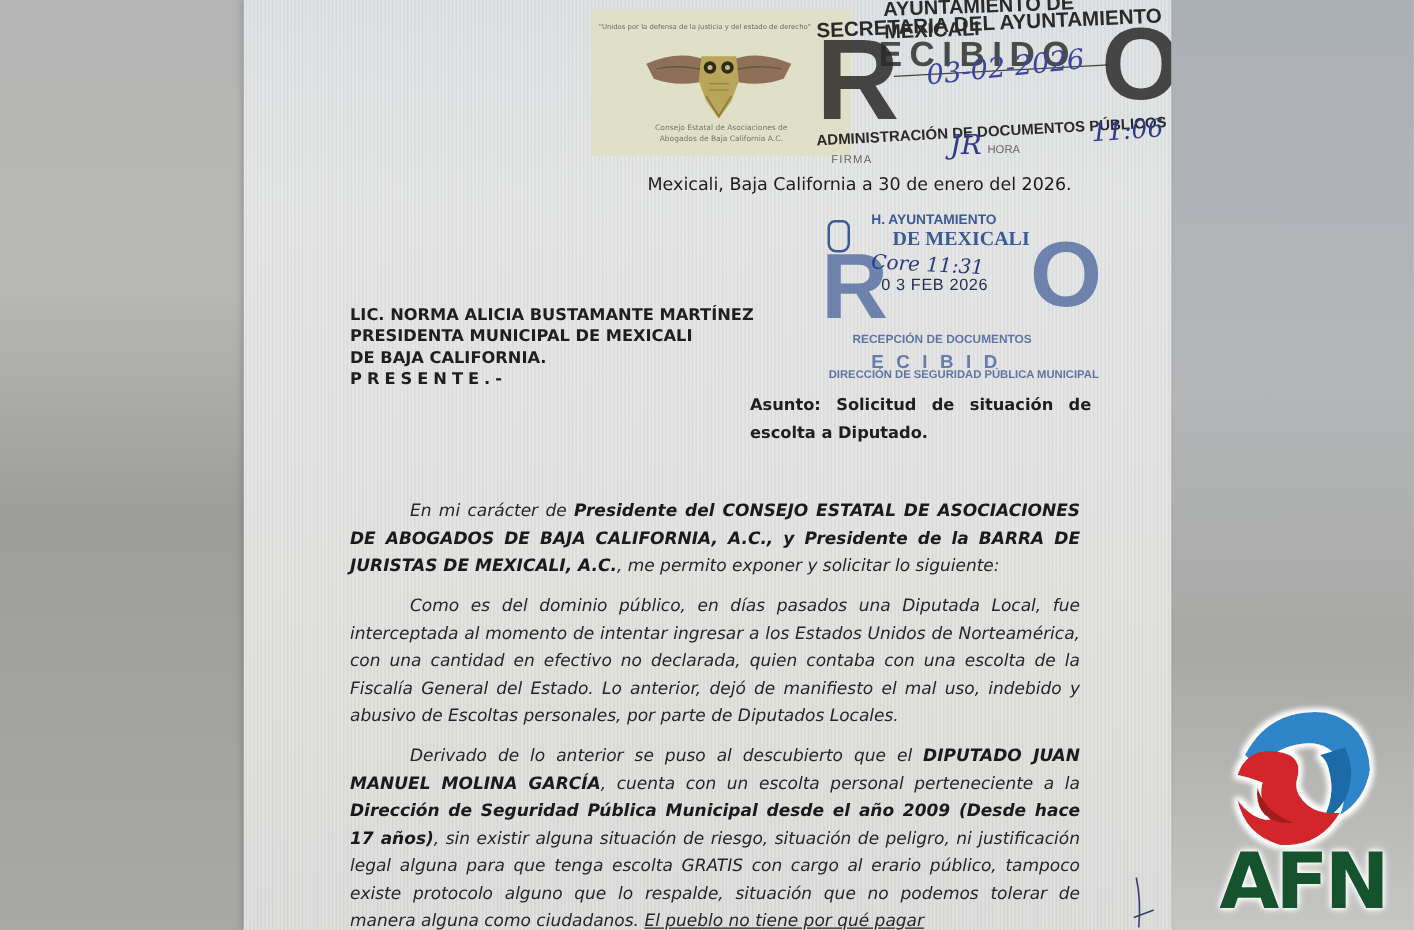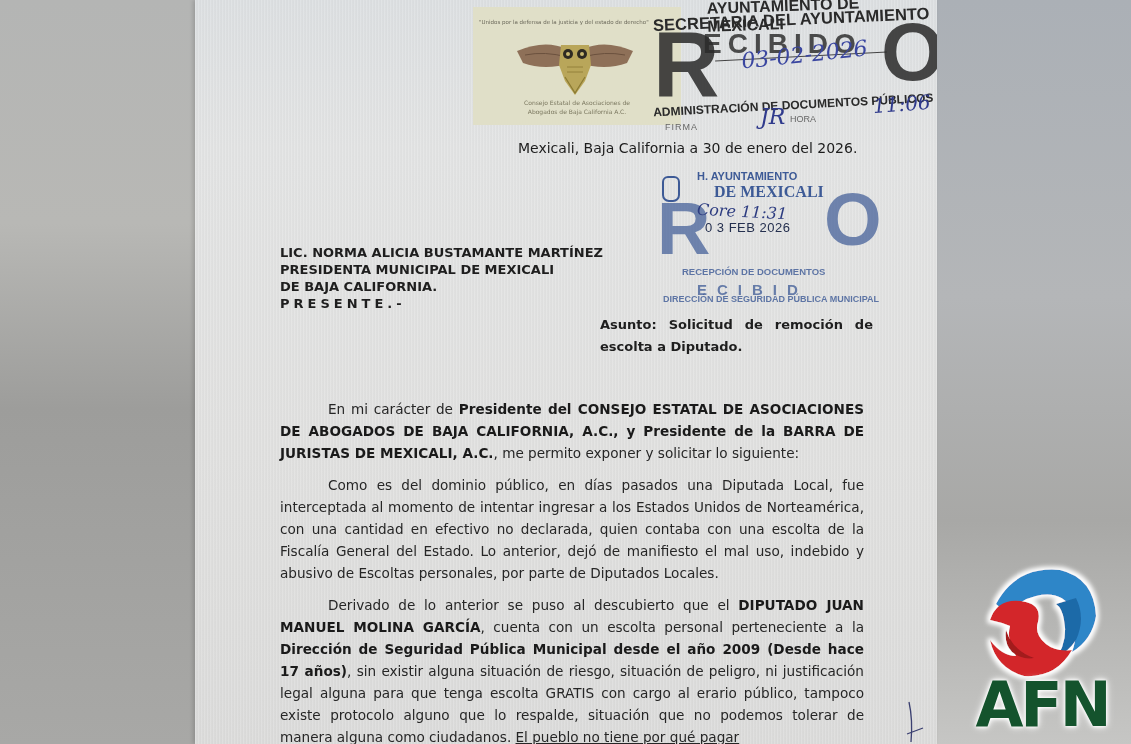--- a/index.html
+++ b/index.html
@@ -62,21 +62,21 @@
   .bl-recibido { position:absolute; left:40px; top:77px; font-size:15px; font-weight:bold; letter-spacing:10px; opacity:0.75;margin-top:36px; }
   .bl-rec { position:absolute; left:25px; top:98px; font-size:9.5px; font-weight:bold; opacity:0.8; }
   .bl-dir { position:absolute; left:6px; top:110px; font-size:9px; font-weight:bold; opacity:0.8; white-space:nowrap;margin-top:16px; }
 
   .addressee { position:absolute; left:85px; top:244px; font-size:13px; font-weight:bold; color:#1e1e1e; line-height:17px; font-family:"DejaVu Sans", sans-serif; }
   .addressee .presente { letter-spacing:4px; }
 
   .asunto { position:absolute; left:405px; top:314px; width:273px; font-size:13px; font-weight:bold; color:#1e1e1e; line-height:22px; text-align:justify; text-align-last:left; }
 
   .body-text { position:absolute; left:85px; top:398px; width:598px; font-size:13.6px; color:#262626; line-height:22px; text-align:justify; }
-  .body-text p { margin:0 14px 10px 0; text-indent:48px; }
+  .body-text p { margin:0 14px 10px 0; text-indent:48px;font-style:italic; }
   .body-text b { color:#1a1a1a; }
   .body-text u { text-decoration:underline; }
 
   .pen-mark { position:absolute; left:710px; top:700px; width:20px; height:44px; }
 
   
   .afn { position:absolute; left:958px; top:560px; width:165px; height:180px; }
   .afn-ball { position:absolute; left:18px; top:0; width:128px; height:128px; }
   .afn-text { position:absolute; left:4px; top:108px; width:160px; text-align:center; font-family:"DejaVu Sans", sans-serif; font-weight:bold; font-size:62px; color:#14532d; letter-spacing:-3px;
     text-shadow: 0 0 3px #fff, 0 0 5px #fff, 0 0 8px #fff; }
@@ -138,21 +138,21 @@
     <div class="bl-dir">DIRECCIÓN DE SEGURIDAD PÚBLICA MUNICIPAL</div>
   </div>
 
   <div class="addressee">
     <div>LIC. NORMA ALICIA BUSTAMANTE MARTÍNEZ</div>
     <div>PRESIDENTA MUNICIPAL DE MEXICALI</div>
     <div>DE BAJA CALIFORNIA.</div>
     <div class="presente">PRESENTE.-</div>
   </div>
 
-  <div class="asunto">Asunto: Solicitud de remoción de escolta a Diputado.</div>
+  <div class="asunto">Asunto: Solicitud de situación de escolta a Diputado.</div>
 
   <div class="body-text">
     <p><span>En mi carácter de </span><b>Presidente del CONSEJO ESTATAL DE ASOCIACIONES DE ABOGADOS DE BAJA CALIFORNIA, A.C., y Presidente de la BARRA DE JURISTAS DE MEXICALI, A.C.</b><span>, me permito exponer y solicitar lo siguiente:</span></p>
     <p>Como es del dominio público, en días pasados una Diputada Local, fue interceptada al  momento de intentar ingresar a los Estados Unidos de Norteamérica, con una cantidad en efectivo no declarada, quien contaba con una escolta de la Fiscalía General del Estado.     Lo anterior, dejó de manifiesto el mal uso, indebido y abusivo de Escoltas personales,  por parte de Diputados Locales.</p>
     <p><span>Derivado de lo anterior se puso al descubierto que el </span><b>DIPUTADO JUAN MANUEL MOLINA GARCÍA</b><span>, cuenta con un escolta personal perteneciente a la </span><b>Dirección de Seguridad Pública Municipal desde el año 2009 (Desde hace 17 años)</b><span>, sin existir alguna situación de riesgo, situación de peligro, ni justificación legal alguna para que tenga escolta GRATIS con cargo al erario público, tampoco existe protocolo alguno que lo respalde, situación que no podemos tolerar de manera alguna como ciudadanos. </span><u>El pueblo no tiene por qué pagar</u></p>
   </div>
 
   <svg class="pen-mark" viewBox="0 0 20 44">
     <path d="M4 2 Q8 20 6 42 M2 34 L18 28" stroke="#3a3f70" stroke-width="1.3" fill="none"></path>
   </svg>

